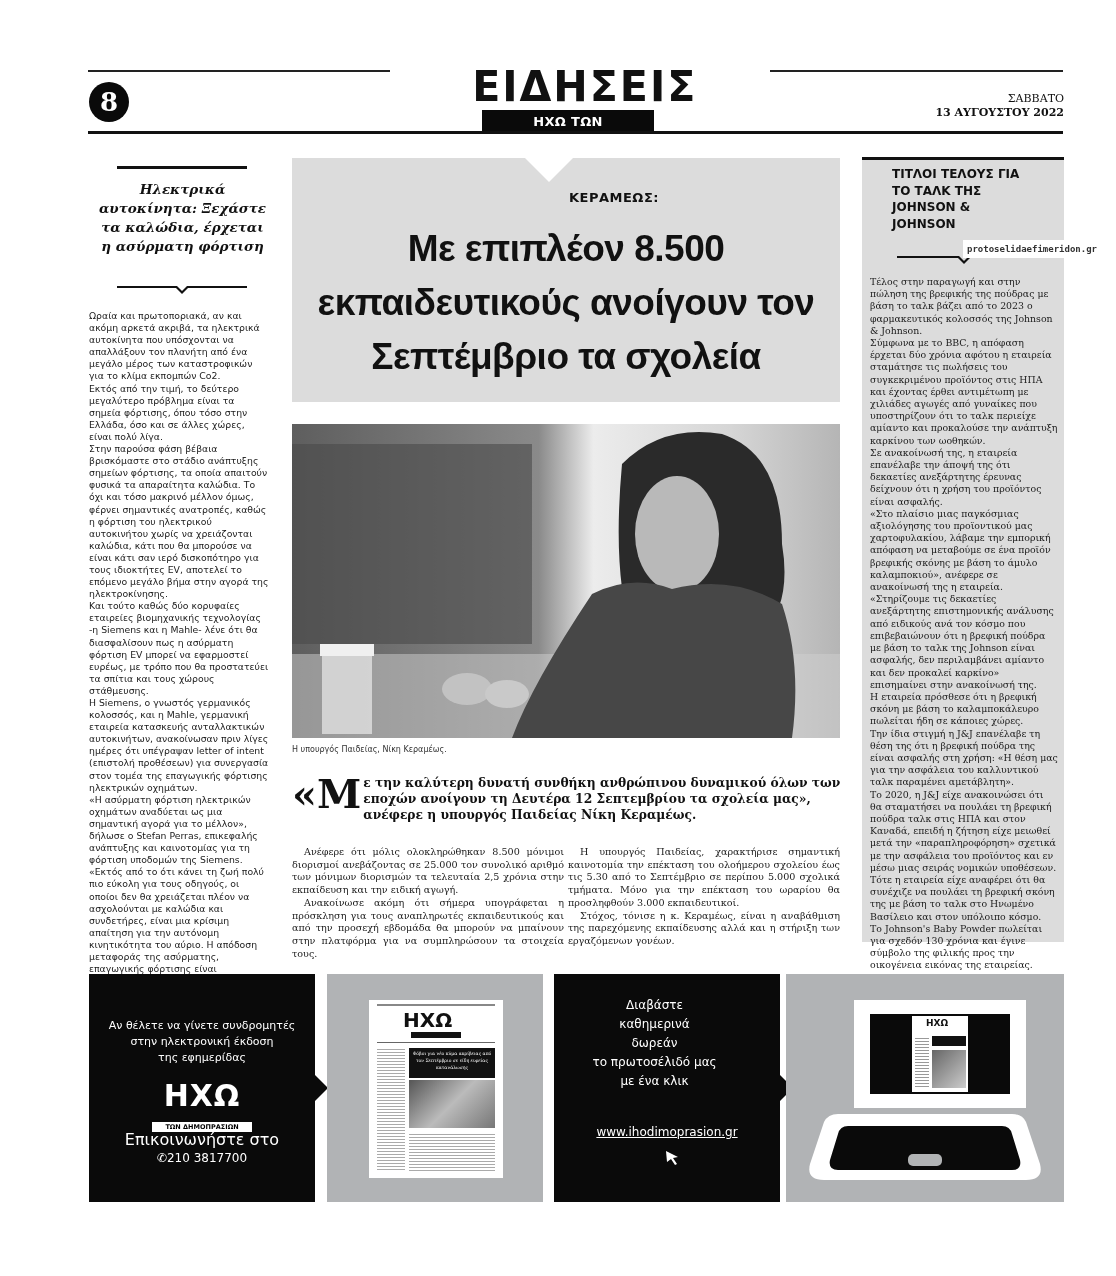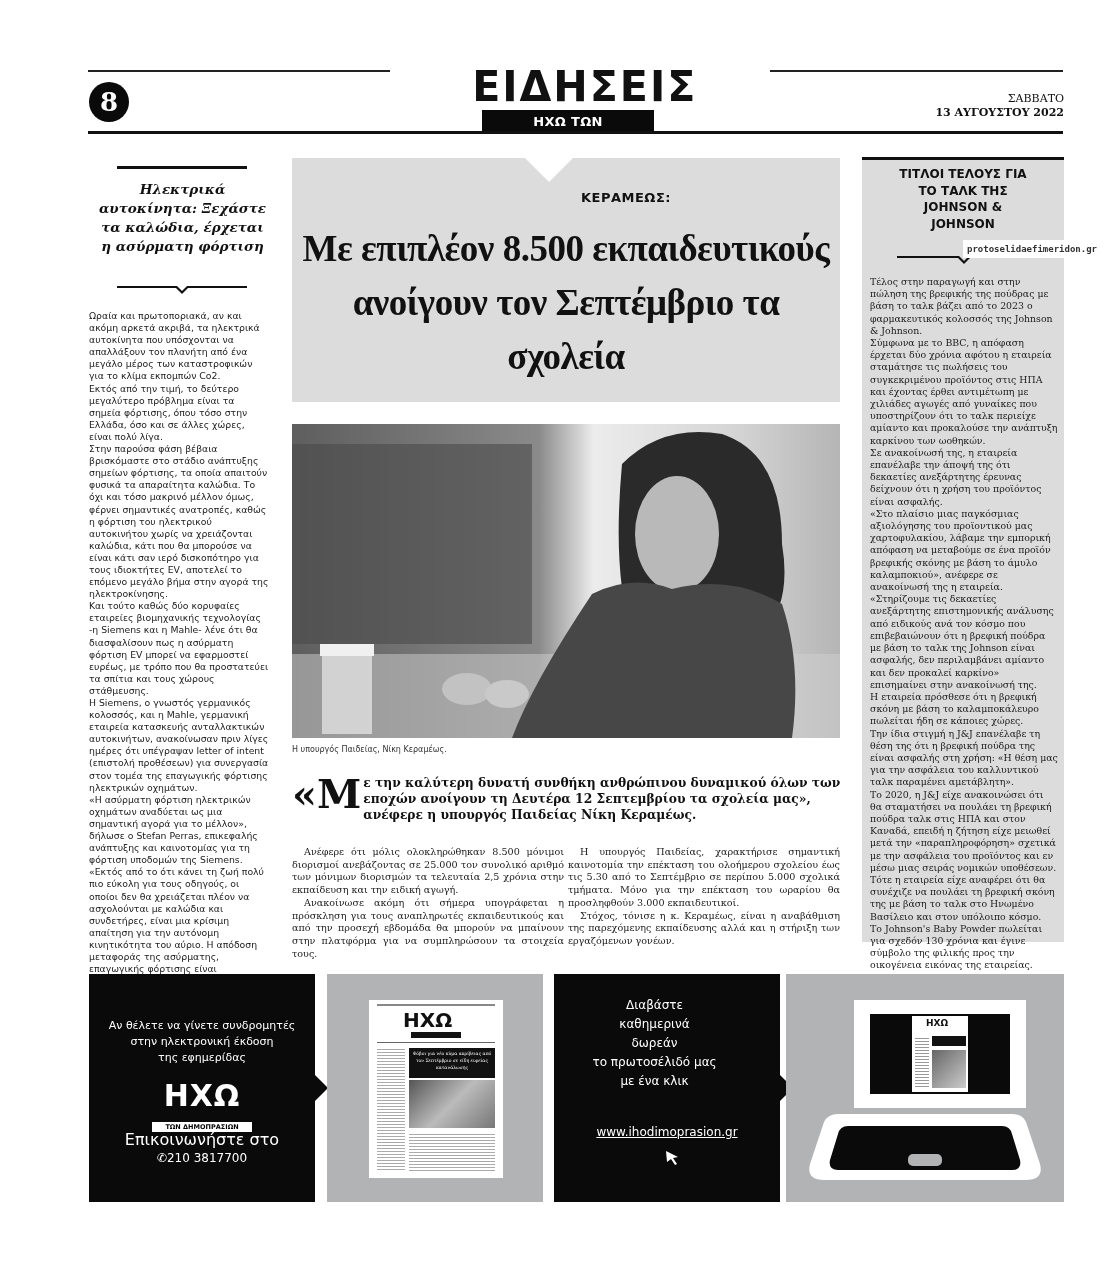--- a/index.html
+++ b/index.html
@@ -19,38 +19,38 @@
   .left-title { position: absolute; left: 95px; top: 180px; width: 175px; text-align: center; font-family: "DejaVu Serif", serif; font-weight: bold; font-size: 13.5px; line-height: 19px; font-style: italic; }
   .left-rule-bot { position: absolute; left: 117px; top: 286px; width: 130px; height: 2px; background: #111; }
   .notch { position: absolute; width: 0; height: 0; border-left: 7px solid transparent; border-right: 7px solid transparent; border-top: 7px solid #111; }
   .notch-inner { position: absolute; width: 0; height: 0; border-left: 5px solid transparent; border-right: 5px solid transparent; border-top: 5px solid #fff; }
   .left-body { position: absolute; left: 89px; top: 310px; width: 180px; font-family: "DejaVu Sans", sans-serif; font-size: 9.3px; line-height: 12.1px; color: #1a1a1a; }
   .left-body p { margin: 0; }
 
   
   .head-box { position: absolute; left: 292px; top: 158px; width: 548px; height: 244px; background: #dcdcdc; }
   .head-notch { position: absolute; left: 525px; top: 158px; width: 0; height: 0; border-left: 24px solid transparent; border-right: 24px solid transparent; border-top: 24px solid #fff; }
-  .kicker { position: absolute; left: 304px; top: 190px; width: 644px; text-align: center; font-family: "DejaVu Sans", sans-serif; font-weight: bold; font-size: 13px; letter-spacing: 0.5px; }
-  .headline { position: absolute; left: 292px; top: 222px; width: 548px; text-align: center; font-family: Liberation Serif, serif; font-weight: bold; font-size: 37px; line-height: 54px; letter-spacing: -0.5px; }
+  .kicker { position: absolute; left: 292px; top: 190px; width: 644px; text-align: center; font-family: "DejaVu Sans", sans-serif; font-weight: bold; font-size: 13px; letter-spacing: 0.5px; }
+  .headline { position: absolute; left: 292px; top: 222px; width: 548px; text-align: center; font-family: Liberation Sans, sans-serif; font-weight: bold; font-size: 37px; line-height: 54px; letter-spacing: -0.5px; }
 
   
   .photo { position: absolute; left: 292px; top: 424px; width: 548px; height: 314px; background: linear-gradient(90deg, #6a6a6a 0%, #8a8a8a 30%, #e4e4e4 50%, #cfcfcf 70%, #a0a0a0 100%); overflow: hidden; }
   .caption { position: absolute; left: 292px; top: 745px; font-family: "DejaVu Sans", sans-serif; font-size: 8px; color: #333; }
 
   
   .lead { position: absolute; left: 292px; top: 775px; width: 550px; font-family: "DejaVu Serif", serif; font-weight: bold; font-size: 12.3px; line-height: 16px; }
   .lead .dropq { float: left; font-size: 40px; line-height: 36px; margin-right: 2px; margin-top: 1px; }
 
   .body-col { position: absolute; top: 846px; width: 272px; font-family: "DejaVu Serif", serif; font-size: 9.6px; line-height: 12.7px; color: #1a1a1a; text-align: justify; }
   .body-col p { text-indent: 12px; }
 
   
   .side-box { position: absolute; left: 862px; top: 160px; width: 202px; height: 782px; background: #dcdcdc; }
   .side-rule-top { position: absolute; left: 862px; top: 157px; width: 202px; height: 3px; background: #111; }
-  .side-title { position: absolute; left: 862px; top: 166px; width: 202px; text-align: center; font-family: "DejaVu Sans", sans-serif; font-weight: bold; font-size: 12px; line-height: 16.5px; }
+  .side-title { position: absolute; left: 862px; top: 166px; width: 202px; text-align: left; font-family: "DejaVu Sans", sans-serif; font-weight: bold; font-size: 12px; line-height: 16.5px; }
   .side-rule-bot { position: absolute; left: 897px; top: 256px; width: 134px; height: 2px; background: #111; }
   .watermark { position: absolute; left: 963px; top: 240px; width: 153px; height: 18px; background: #fff; font-family: "DejaVu Sans Mono", monospace; font-weight: bold; font-size: 9px; line-height: 18px; padding-left: 4px; color: #333; }
   .side-body { position: absolute; left: 870px; top: 276px; width: 188px; font-family: "DejaVu Serif", serif; font-size: 9.4px; line-height: 12.2px; color: #1a1a1a; }
   .side-body p { margin: 0; }
 
   
   .ad { position: absolute; top: 974px; height: 228px; }
   .ad-black { background: #0a0a0a; color: #fff; }
   .ad-gray { background: #b1b3b5; }
   .ad-arrow { position: absolute; width: 0; height: 0; border-top: 13px solid transparent; border-bottom: 13px solid transparent; border-left: 13px solid #0a0a0a; }

